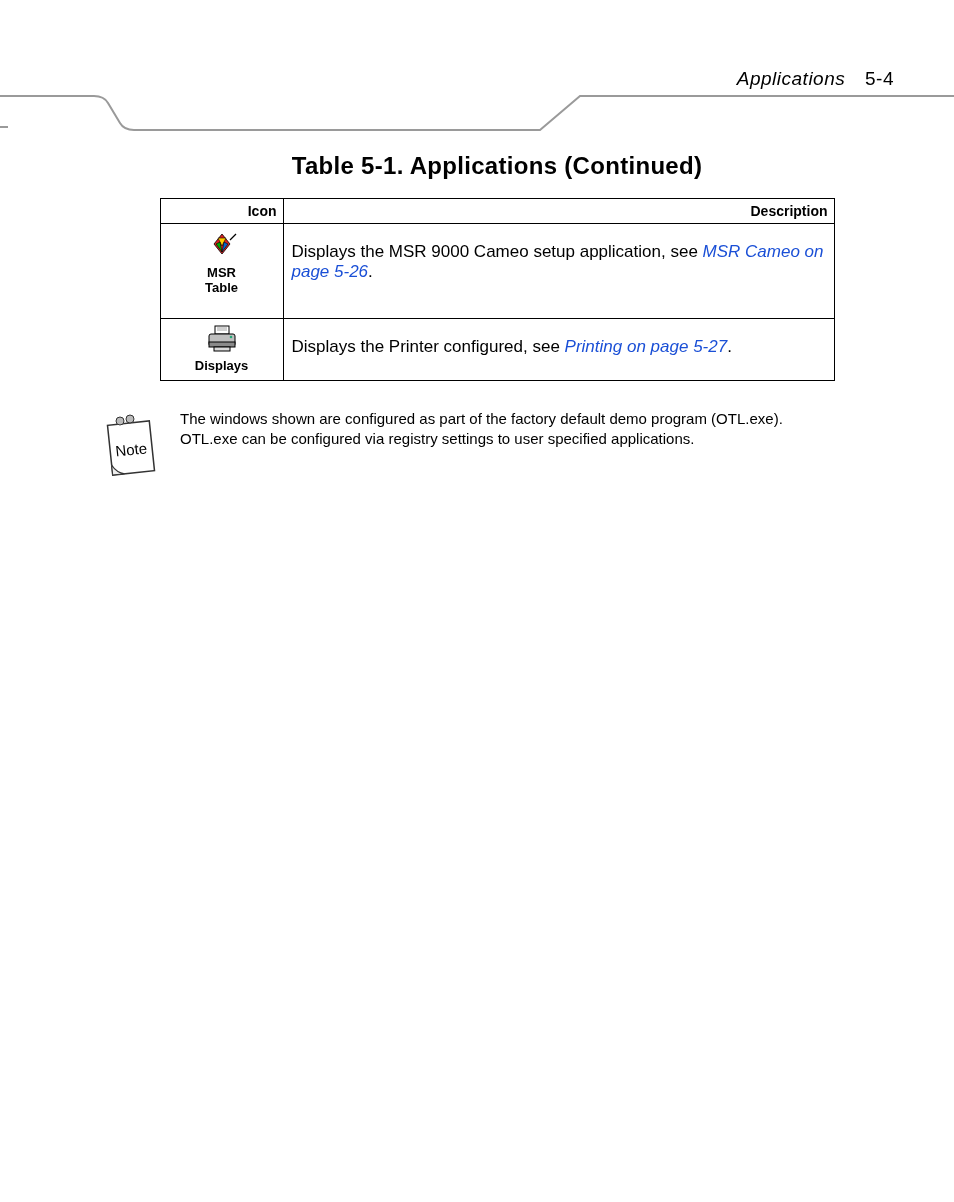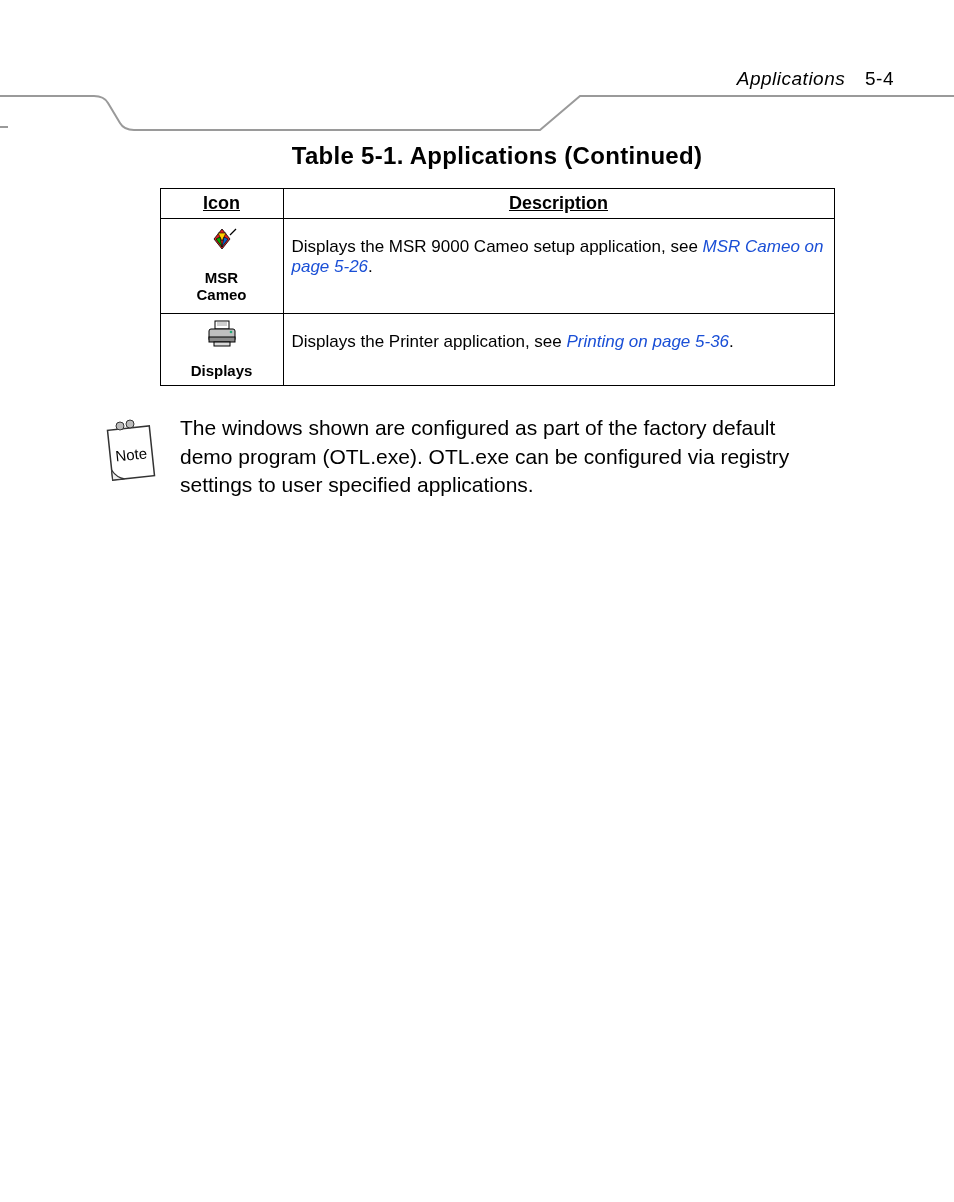--- a/index.html
+++ b/index.html
@@ -35,21 +35,21 @@
     margin-top: 32px;
   }
   .running-head .pg {
     font-style: normal;
     margin-left: 14px;
     font-family: "Helvetica Neue", Helvetica, Arial, sans-serif;
     font-stretch: condensed;
   }
   .content {
     position: absolute;
-    top: 132px;
+    top: 142px;
     left: 0;
     right: 0;
     padding: 0 60px 0 100px;
   }
   h2.table-cap {
     text-align: center;
     font-weight: 700;
     font-size: 24px;
     margin: 10px 0 18px 0;
     font-stretch: condensed;
@@ -60,58 +60,57 @@
     margin: 0 auto;
     width: 675px;
     font-size: 17px;
   }
   table.app-table th, table.app-table td {
     border: 1px solid #000;
     vertical-align: top;
   }
   table.app-table th {
     font-weight: 700;
-    text-align: center;
+    text-align: right;
     padding: 4px 6px;
     font-stretch: condensed;
-    font-size: 18px;
-    text-decoration: underline;
+    font-size: 14px;
   }
   table.app-table th.icon-col { width: 110px; }
   table.app-table td.icon-cell {
     text-align: center;
     padding: 6px 4px 6px 4px;
   }
   table.app-table td.desc-cell {
     padding: 18px 8px 36px 8px;
     font-stretch: condensed;
   }
   .icon-cell .ic-label {
     font-family: Arial, sans-serif;
     font-weight: 700;
-    font-size: 15px;
+    font-size: 13px;
     line-height: 1.15;
-    margin-top: 12px;
+    margin-top: 4px;
   }
   .icon-cell svg { display: block; margin: 0 auto; }
   a.xref {
     color: #1a4fd6;
     font-style: italic;
     text-decoration: none;
   }
   
   .note-wrap {
     display: flex;
     align-items: flex-start;
     margin-top: 28px;
     gap: 18px;
   }
   .note-icon { flex: 0 0 60px; }
   .note-text {
-    font-size: 21px;
+    font-size: 15px;
     line-height: 1.35;
     font-stretch: condensed;
     max-width: 630px;
   }
 </style>
 </head>
 <body>
 
 <div class="hdr-rule">
   <svg width="954" height="40" viewBox="0 0 954 40">
@@ -149,21 +148,21 @@
                 <polygon points="-4,-6 4,-6 0,2" fill="#ffcc00" stroke="#000" stroke-width="0.6"></polygon>
                 <polygon points="-6,0 0,8 -2,-2" fill="#0a0" stroke="#000" stroke-width="0.6"></polygon>
                 <polygon points="6,0 0,8 2,-2" fill="#06c" stroke="#000" stroke-width="0.6"></polygon>
               </g>
 
               <line x1="26" y1="4" x2="32" y2="-2" stroke="#000" stroke-width="1.2" transform="translate(0,6)"></line>
             </svg>
           </span>
           <div class="ic-label">
             <span>MSR</span><br>
-            <span>Cameo</span>
+            <span>Table</span>
           </div>
         </td>
         <td class="desc-cell">
           <span>Displays the MSR 9000 Cameo setup application, see </span><a href="#" class="xref">MSR Cameo on page 5-26</a><span>.</span>
         </td>
       </tr>
 
       <tr>
         <td class="icon-cell">
           <span>
@@ -179,21 +178,21 @@
               <rect x="11" y="22" width="16" height="4" fill="#d9d9d9" stroke="#000" stroke-width="1"></rect>
 
               <circle cx="28" cy="12" r="1.3" fill="#2a7"></circle>
             </svg>
           </span>
           <div class="ic-label">
             <span>Displays</span>
           </div>
         </td>
         <td class="desc-cell" style="padding-bottom:20px;">
-          <span>Displays the Printer application, see </span><a href="#" class="xref">Printing on page 5-36</a><span>.</span>
+          <span>Displays the Printer configured, see </span><a href="#" class="xref">Printing on page 5-27</a><span>.</span>
         </td>
       </tr>
     </tbody>
   </table>
 
   <div class="note-wrap">
     <div class="note-icon">
       <svg width="62" height="78" viewBox="0 0 62 78">
 
         <g transform="rotate(-6 31 39)">

